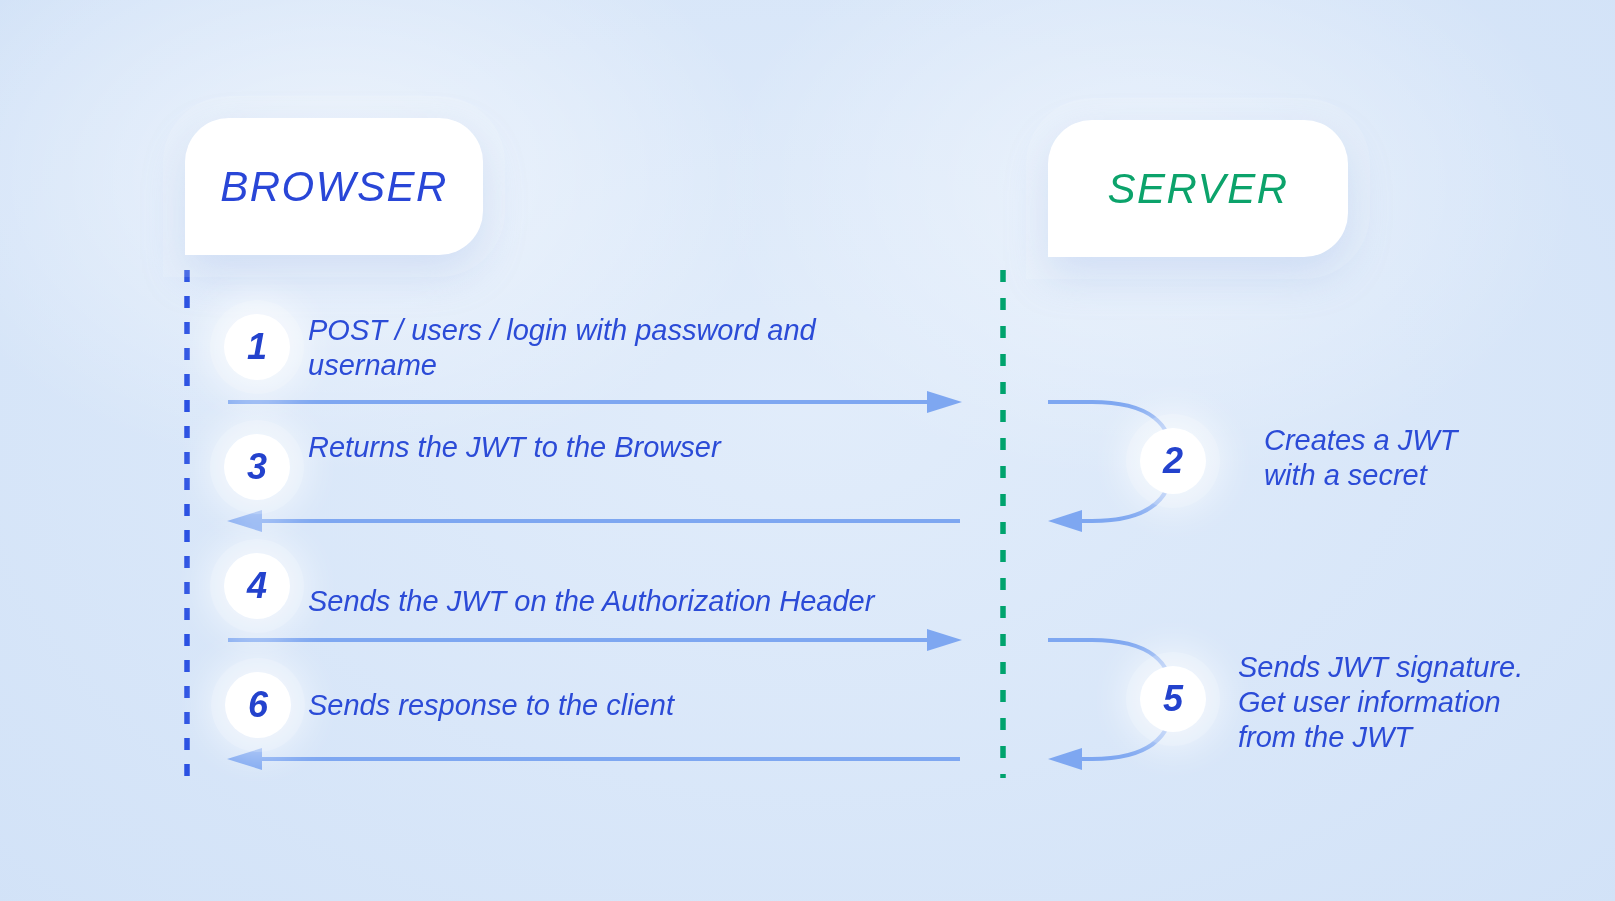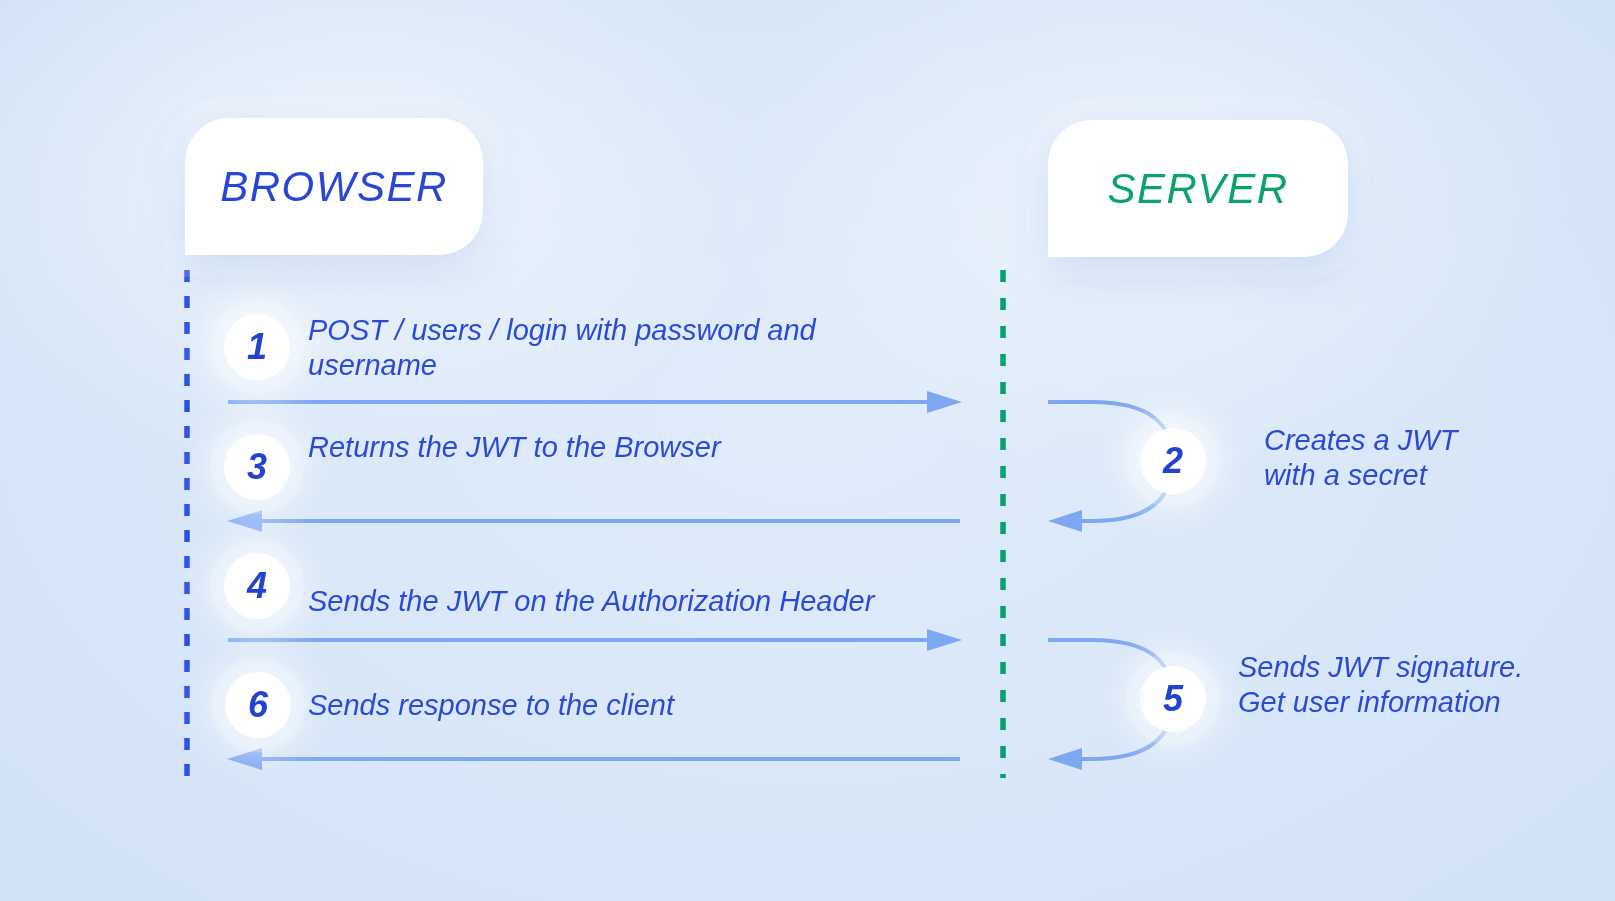--- a/index.html
+++ b/index.html
@@ -163,18 +163,19 @@
   </div>
   <div class="step-text t3">
     <div>Returns the JWT to the Browser</div>
   </div>
   <div class="step-text t4">
     <div>Sends the JWT on the Authorization Header</div>
   </div>
   <div class="step-text t5">
     <div>Sends JWT signature.</div>
     <div>Get user information</div>
+    <div>from the JWT</div>
   </div>
   <div class="step-text t6">
     <div>Sends response to the client</div>
   </div>
 
 </div>
 
 </body></html>

